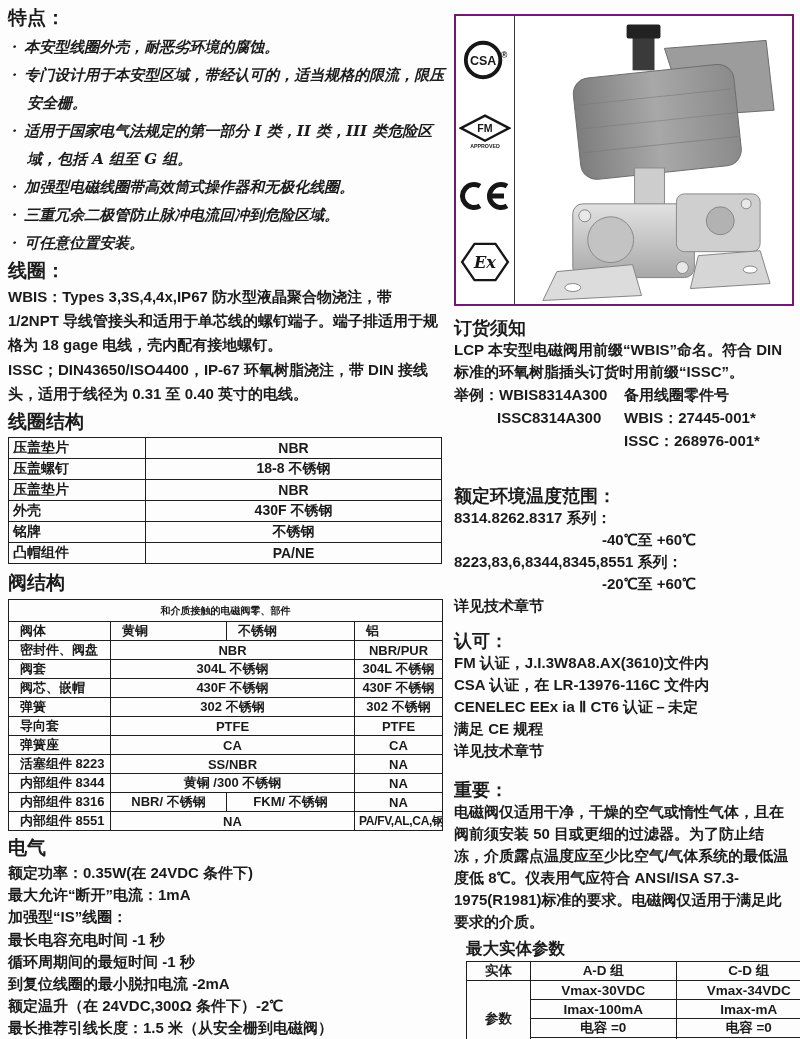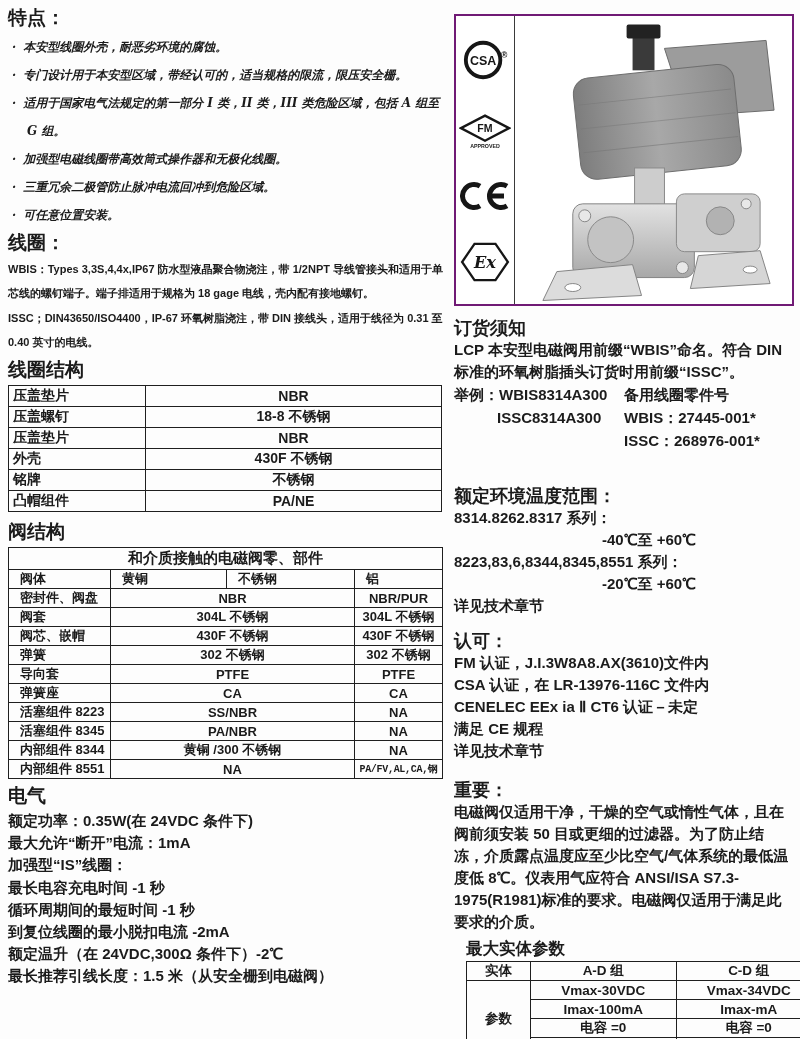--- a/index.html
+++ b/index.html
@@ -11,40 +11,40 @@
   .col-left{width:437px;flex:none;}
   .col-right{width:340px;flex:none;}
 
   
   .sec-title{font-size:19px;font-weight:bold;margin:2px 0 2px;line-height:24px;}
   .sec-title.small-gap{margin-top:4px;}
 
   
   ul.features{list-style:none;margin:3px 0 2px;padding:0 0 0 4px;
     font-family:"DejaVu Serif",serif;font-style:italic;font-weight:600;
-    font-size:12px;line-height:28px;}
+    font-size:15px;line-height:28px;}
   ul.features li{padding-left:15px;text-indent:-15px;}
   ul.features li::before{content:"·";margin-right:7px;font-weight:bold;}
 
   
-  .coil-paras p{margin:1px 0;font-size:11px;line-height:24px;font-weight:600;}
+  .coil-paras p{margin:1px 0;font-size:15px;line-height:24px;font-weight:600;}
 
   
   table{border-collapse:collapse;table-layout:fixed;}
   .tbl{width:434px;margin:3px 0 2px;}
   .tbl th,.tbl td{border:1.6px solid #1f1f1f;padding:0 4px;overflow:hidden;white-space:nowrap;}
   .coil-tbl{font-size:14px;padding-left:21px;}
   .coil-tbl th{width:128px;text-align:left;font-weight:bold;height:20px;}
   .coil-tbl td{text-align:center;font-weight:600;}
 
   .valve-tbl{font-size:13px;}
-  .valve-tbl .vt-title td{font-size:15px;font-weight:bold;text-align:center;height:21px;}
+  .valve-tbl .vt-title td{font-size:10px;font-weight:bold;text-align:center;height:21px;}
   .valve-tbl th{text-align:left;font-weight:bold;height:16.6px;padding:0 11px;}
   .valve-tbl td{text-align:center;font-weight:600;}
-  .valve-tbl td.small{font-size:10px;letter-spacing:-0.3px;font-family:Liberation Mono, monospace;}
+  .valve-tbl td.small{font-size:12px;letter-spacing:-0.3px;}
 
   
   .elec-lines div{font-size:15px;line-height:22.2px;font-weight:bold;}
 
   
   .photo-box{height:288px;border:2px solid #701a75;display:flex;margin-top:10px;background:#fff;}
   .logo-strip{width:58px;flex:none;border-right:1.6px solid #3a3a3a;display:flex;
     flex-direction:column;align-items:center;justify-content:space-around;padding:6px 0;}
   .logo-strip svg{display:block;}
   .photo-area{flex:1;position:relative;background:#fff;}
@@ -115,21 +115,21 @@
             <th>铭牌</th>
             <td>不锈钢</td>
           </tr>
           <tr>
             <th>凸帽组件</th>
             <td>PA/NE</td>
           </tr>
         </tbody>
     </table>
 
-    <div class="sec-title" style="margin-top:8px;">阀结构</div>
+    <div class="sec-title" style="margin-top:8px;font-family:Liberation Mono, monospace;">阀结构</div>
     <table class="tbl valve-tbl">
       <colgroup>
           <col style="width:102px;">
           <col style="width:116px;">
           <col style="width:128px;">
           <col style="width:88px;">
         </colgroup>
       <tbody>
         <tr class="vt-title">
           <td colspan="4">和介质接触的电磁阀零、部件</td>
@@ -171,27 +171,28 @@
             <th>弹簧座</th>
             <td colspan="2">CA</td>
             <td colspan="1">CA</td>
           </tr>
           <tr>
             <th>活塞组件 8223</th>
             <td colspan="2">SS/NBR</td>
             <td colspan="1">NA</td>
           </tr>
           <tr>
-            <th>活塞组件 8345</th>
-            <td colspan="2">PA/NBR</td>
-            <td colspan="1">NA</td>
-          </tr>
-          <tr>
             <th>内部组件 8344</th>
             <td colspan="2">黄铜 /300 不锈钢</td>
+            <td colspan="1">NA</td>
+          </tr>
+          <tr>
+            <th>内部组件 8316</th>
+            <td colspan="1">NBR/ 不锈钢</td>
+            <td colspan="1">FKM/ 不锈钢</td>
             <td colspan="1">NA</td>
           </tr>
           <tr>
             <th>内部组件 8551</th>
             <td colspan="2">NA</td>
             <td class="small" colspan="1">PA/FV,AL,CA,钢</td>
           </tr>
         </tbody>
     </table>
 

